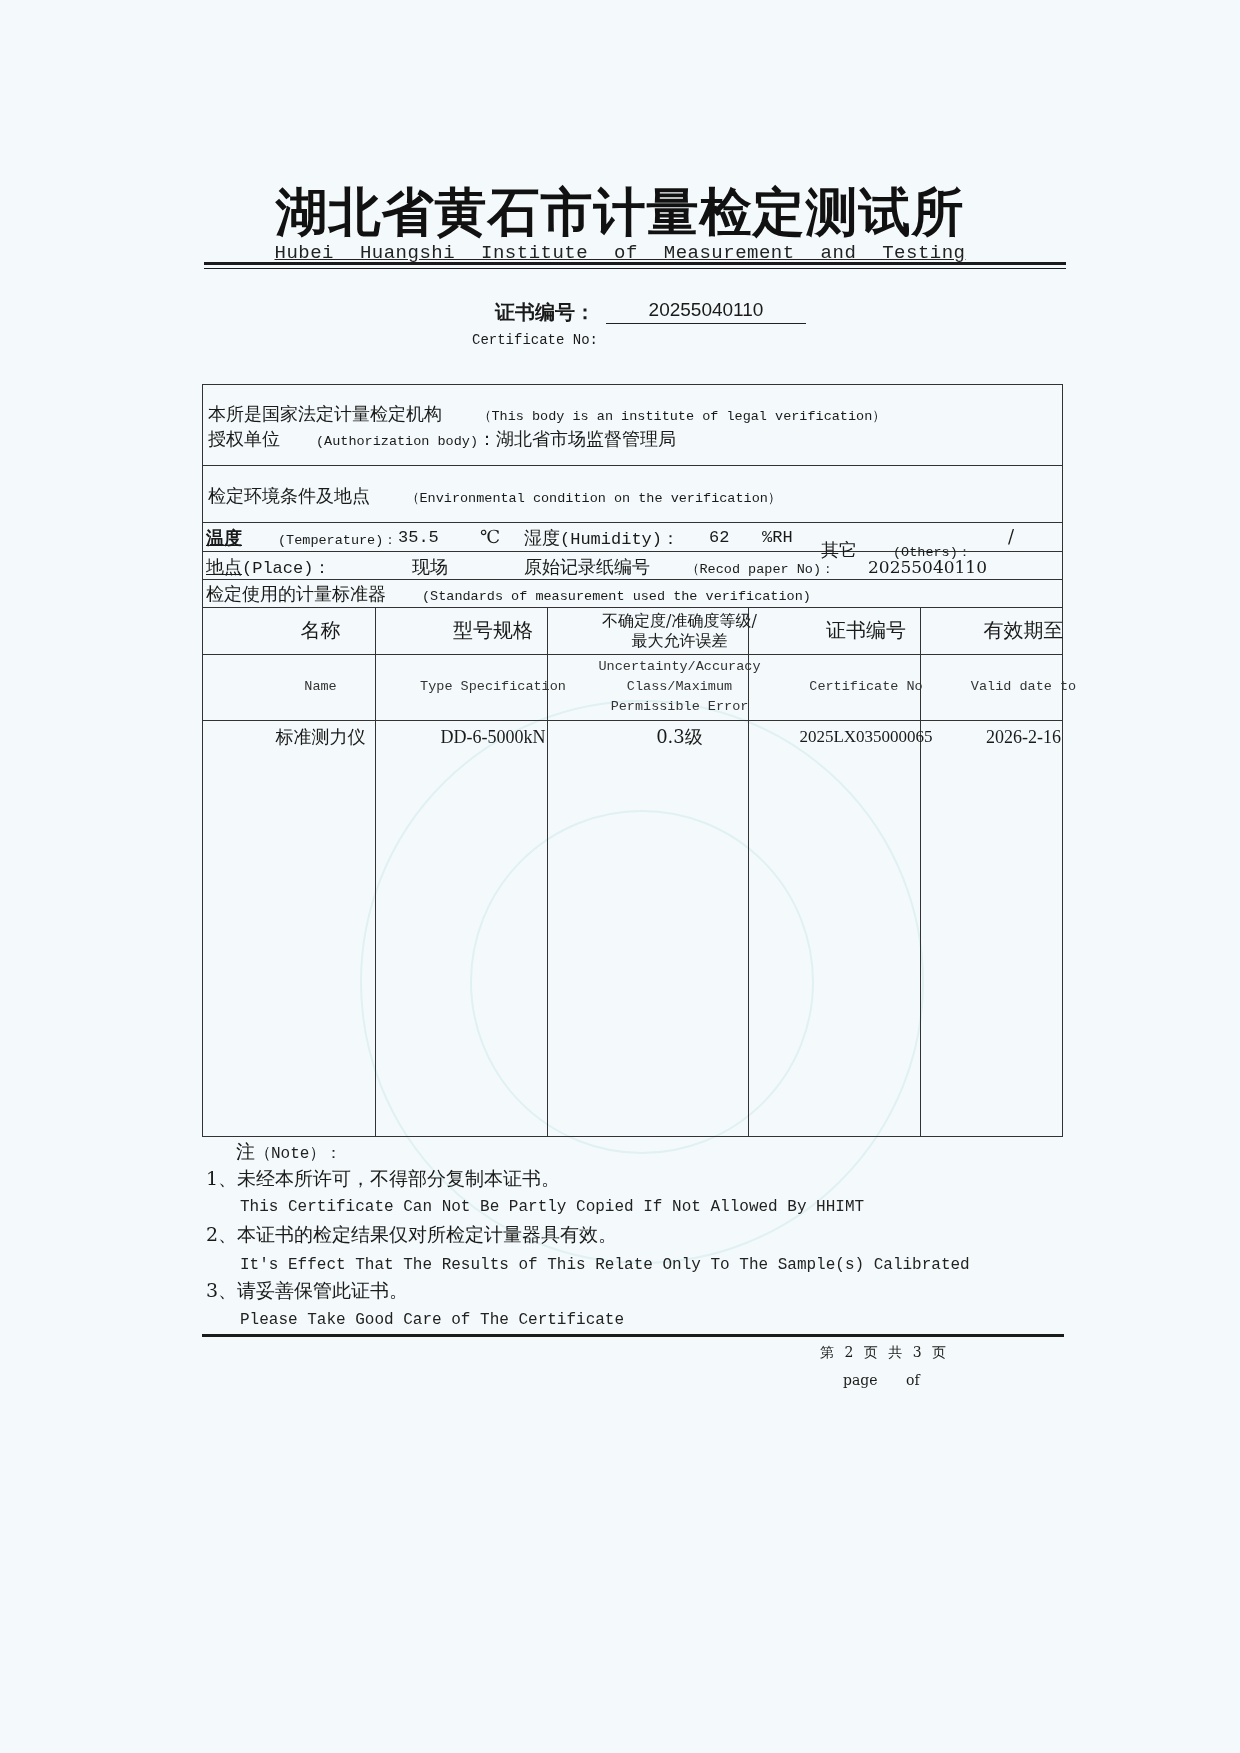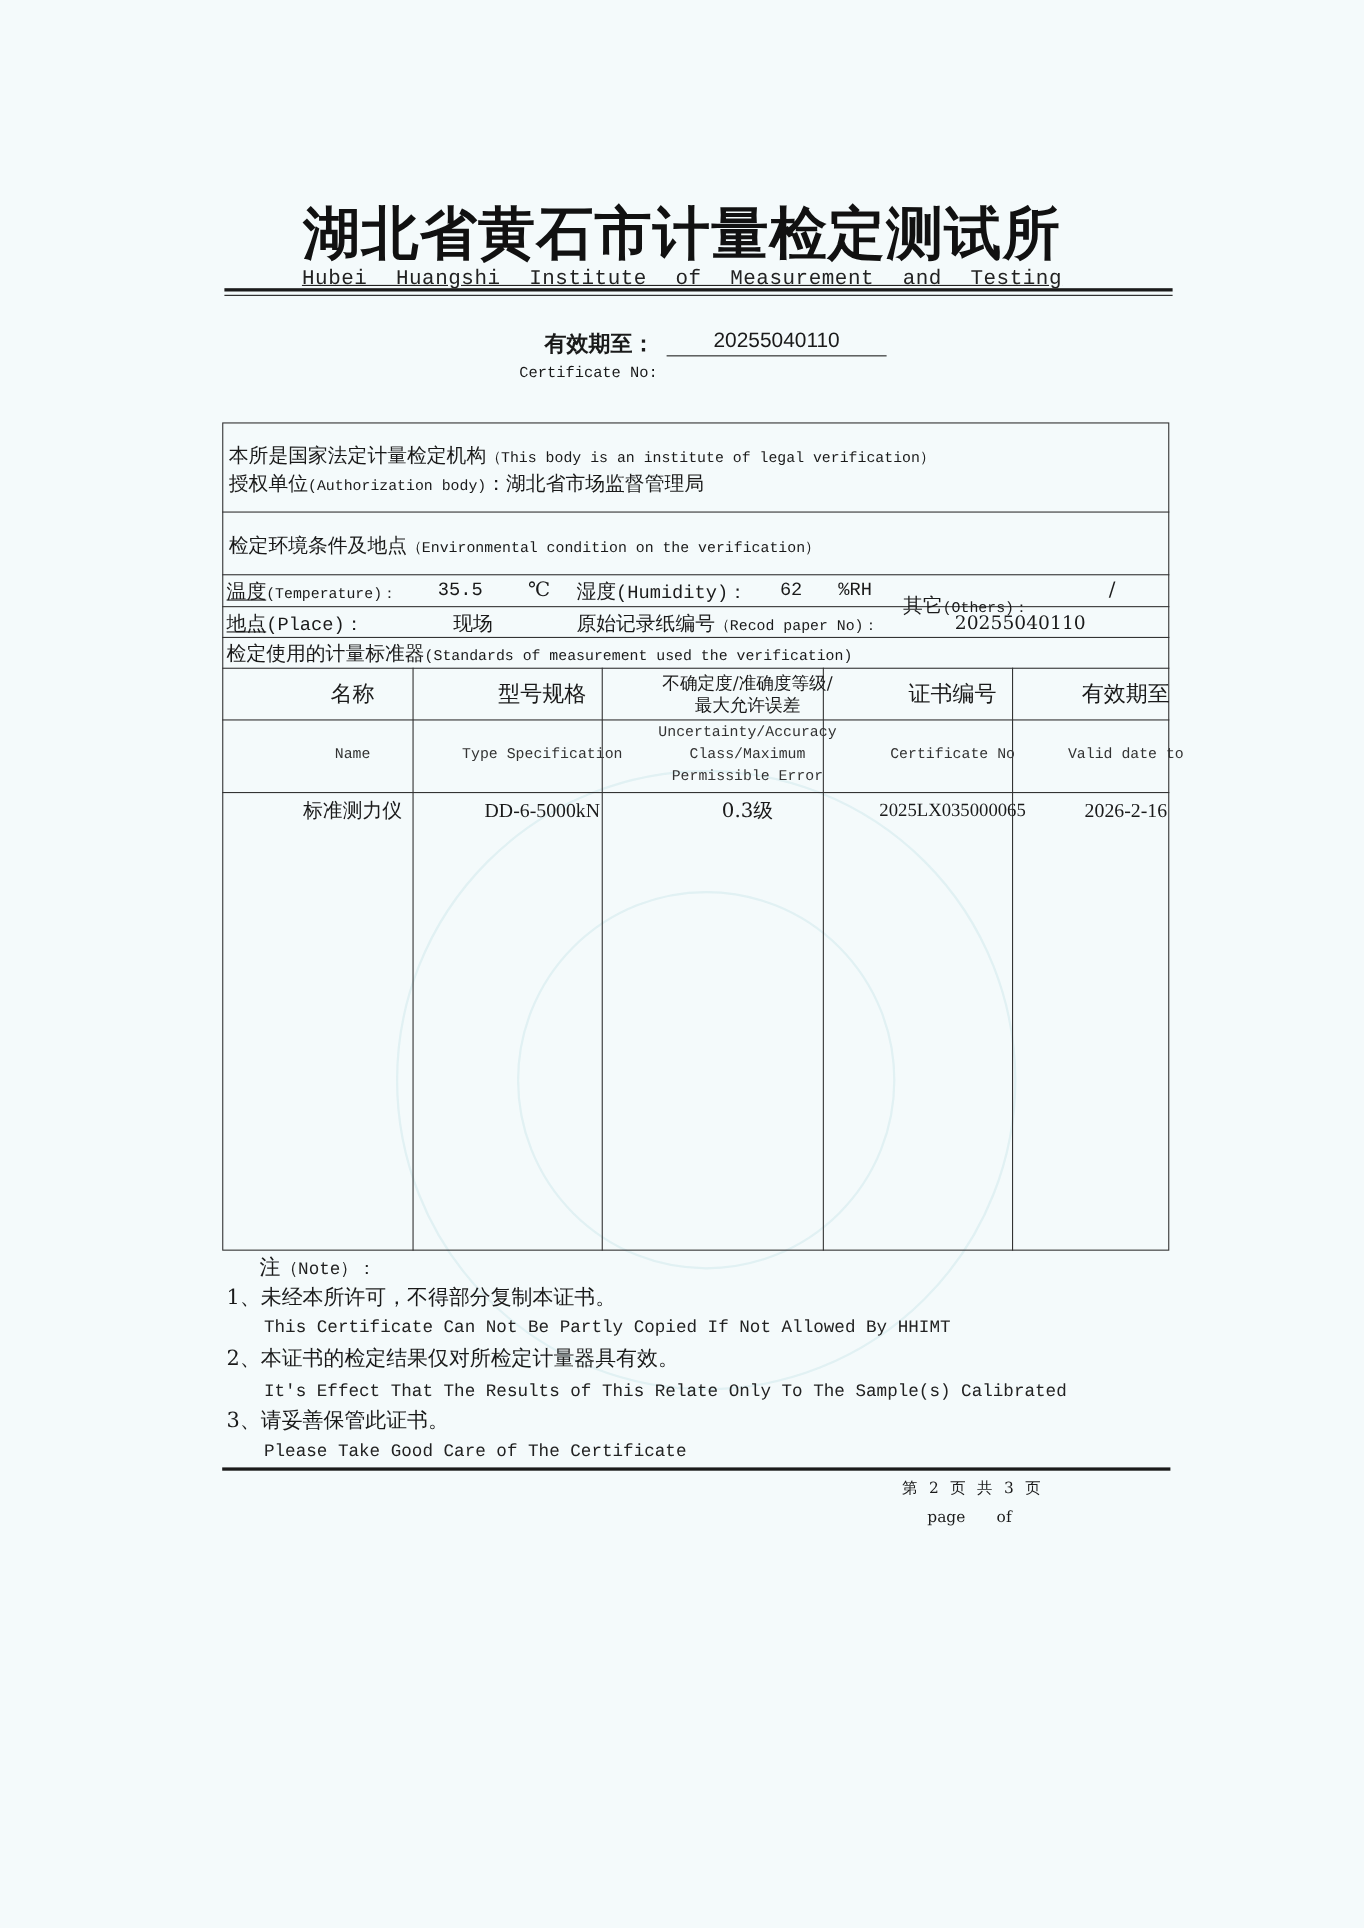--- a/index.html
+++ b/index.html
@@ -27,21 +27,21 @@
   #cert-label { left:495px; top:299px; font-size:20px; font-weight:bold; font-family:"DejaVu Sans", sans-serif; }
   #cert-no { left:606px; top:299px; width:200px; text-align:center; font-size:19px; border-bottom:1.5px solid #222; padding-bottom:2px; font-family:"Liberation Sans", sans-serif; }
   #cert-en { left:472px; top:332px; font-size:14px; }
 
   
   #frame { left:202px; top:384px; width:861px; height:753px; border:1.5px solid #333; box-sizing:border-box; }
   .hline { position:absolute; left:202px; width:861px; height:0; border-top:1.5px solid #333; }
   .vline { position:absolute; width:0; border-left:1.2px solid #333; }
 
   .row-text { position:absolute; font-size:18px; white-space:nowrap; }
-  .small-en { font-size:13.5px; font-family:"Liberation Mono", monospace; }
+  .small-en { font-size:13.5px; font-family:"Liberation Mono", monospace;padding-left:36px; }
   .mid-en { font-size:15px; font-family:"Liberation Mono", monospace; }
 
   .cell { position:absolute; text-align:center; display:flex; align-items:center; justify-content:center; flex-direction:column;padding-left:32px; }
   .hdr-cn { font-size:20px; }
   .hdr-cn-small { font-size:16px; line-height:20px; }
   .hdr-en { font-size:13.5px; font-family:"Liberation Mono", monospace; line-height:20px; color:#333; }
   .data-cell { font-size:18px; }
 
   #note-block .nl { position:absolute; white-space:nowrap; }
   .note-cn { font-size:19px; }
@@ -57,21 +57,21 @@
 <body>
 
 <div class="watermark" style="left:360px;top:700px;width:560px;height:560px;"></div>
 <div class="watermark" style="left:470px;top:810px;width:340px;height:340px;"></div>
 
 <div id="title-cn" class="abs">湖北省黄石市计量检定测试所</div>
 <div id="title-en" class="abs mono">Hubei Huangshi Institute of Measurement and Testing</div>
 <div class="abs rule-thick"></div>
 <div class="abs rule-thin"></div>
 
-<div id="cert-label" class="abs">有效期至：</div>
+<div id="cert-label" class="abs">证书编号：</div>
 <div id="cert-no" class="abs">20255040110</div>
 <div id="cert-en" class="abs mono">Certificate No:</div>
 
 <div id="frame" class="abs"></div>
 
 <div class="hline" style="top:465px;"></div>
 <div class="hline" style="top:522px;"></div>
 <div class="hline" style="top:551px;"></div>
 <div class="hline" style="top:579px;"></div>
 <div class="hline" style="top:607px;"></div>
@@ -88,21 +88,21 @@
 </div>
 <div class="row-text" style="left:208px;top:427px;">
   <span>授权单位</span><span class="small-en">(Authorization body)</span><span>：</span><span>湖北省市场监督管理局</span>
 </div>
 
 <div class="row-text" style="left:208px;top:484px;">
   <span>检定环境条件及地点</span><span class="small-en">（Environmental condition on the verification）</span>
 </div>
 
 <div class="row-text" style="left:206px;top:526px;">
-  <span style="text-decoration:underline;">温度</span><span class="small-en">(Temperature)：</span>
+  <span style="text-decoration:underline;font-weight:bold;">温度</span><span class="small-en">(Temperature)：</span>
 </div>
 <div class="row-text mid-en" style="left:398px;top:528px;font-size:17px;">35.5</div>
 <div class="row-text" style="left:480px;top:526px;">℃</div>
 <div class="row-text" style="left:524px;top:526px;">
   <span>湿度</span><span class="mid-en" style="font-size:17px;">(Humidity)：</span>
 </div>
 <div class="row-text mid-en" style="left:709px;top:528px;font-size:17px;">62</div>
 <div class="row-text mid-en" style="left:762px;top:528px;font-size:17px;">%RH</div>
 <div class="row-text" style="left:821px;top:526px;margin-top:12px;">
   <span>其它</span><span class="small-en">(Others)：</span>

